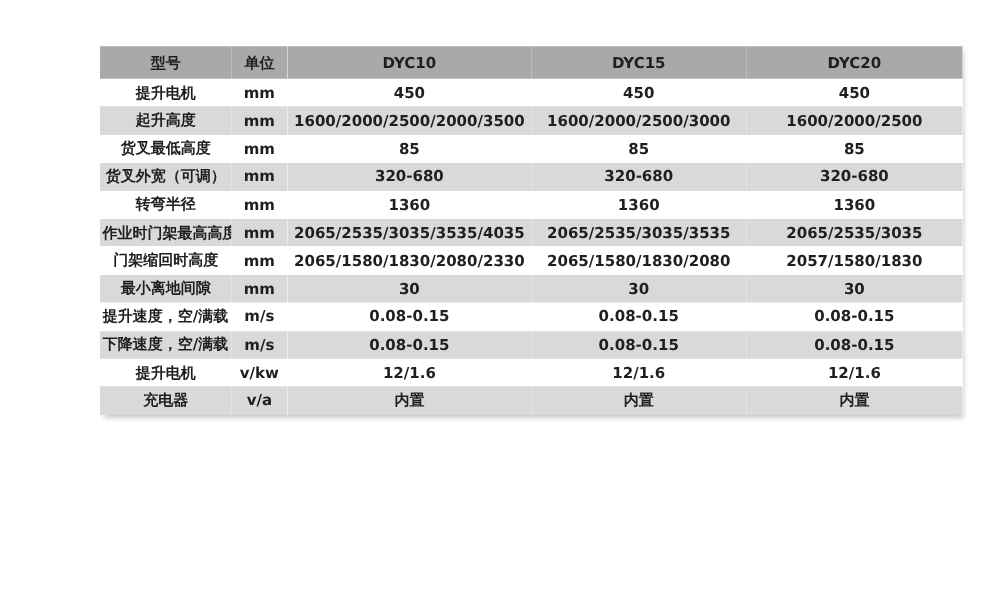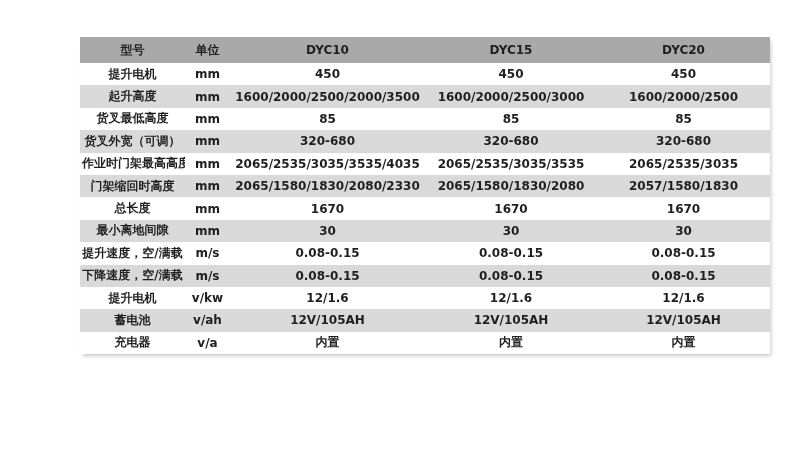--- a/index.html
+++ b/index.html
@@ -95,39 +95,39 @@
     <td>85</td>
   </tr>
         <tr>
     <td>货叉外宽（可调）</td>
     <td>mm</td>
     <td>320-680</td>
     <td>320-680</td>
     <td>320-680</td>
   </tr>
         <tr>
+    <td>转弯半径</td>
+    <td>mm</td>
+    <td>1360</td>
+    <td>1360</td>
+    <td>1360</td>
+  </tr>
+        <tr>
     <td>作业时门架最高高度</td>
     <td>mm</td>
     <td>2065/2535/3035/3535/4035</td>
     <td>2065/2535/3035/3535</td>
     <td>2065/2535/3035</td>
   </tr>
         <tr>
     <td>门架缩回时高度</td>
     <td>mm</td>
     <td>2065/1580/1830/2080/2330</td>
     <td>2065/1580/1830/2080</td>
     <td>2057/1580/1830</td>
-  </tr>
-        <tr>
-    <td>总长度</td>
-    <td>mm</td>
-    <td>1670</td>
-    <td>1670</td>
-    <td>1670</td>
   </tr>
         <tr>
     <td>最小离地间隙</td>
     <td>mm</td>
     <td>30</td>
     <td>30</td>
     <td>30</td>
   </tr>
         <tr>
     <td>提升速度，空/满载</td>
@@ -144,27 +144,20 @@
     <td>0.08-0.15</td>
   </tr>
         <tr>
     <td>提升电机</td>
     <td>v/kw</td>
     <td>12/1.6</td>
     <td>12/1.6</td>
     <td>12/1.6</td>
   </tr>
         <tr>
-    <td>蓄电池</td>
-    <td>v/ah</td>
-    <td>12V/105AH</td>
-    <td>12V/105AH</td>
-    <td>12V/105AH</td>
-  </tr>
-        <tr>
     <td>充电器</td>
     <td>v/a</td>
     <td>内置</td>
     <td>内置</td>
     <td>内置</td>
   </tr>
       </tbody>
   </table>
 </div>
 

